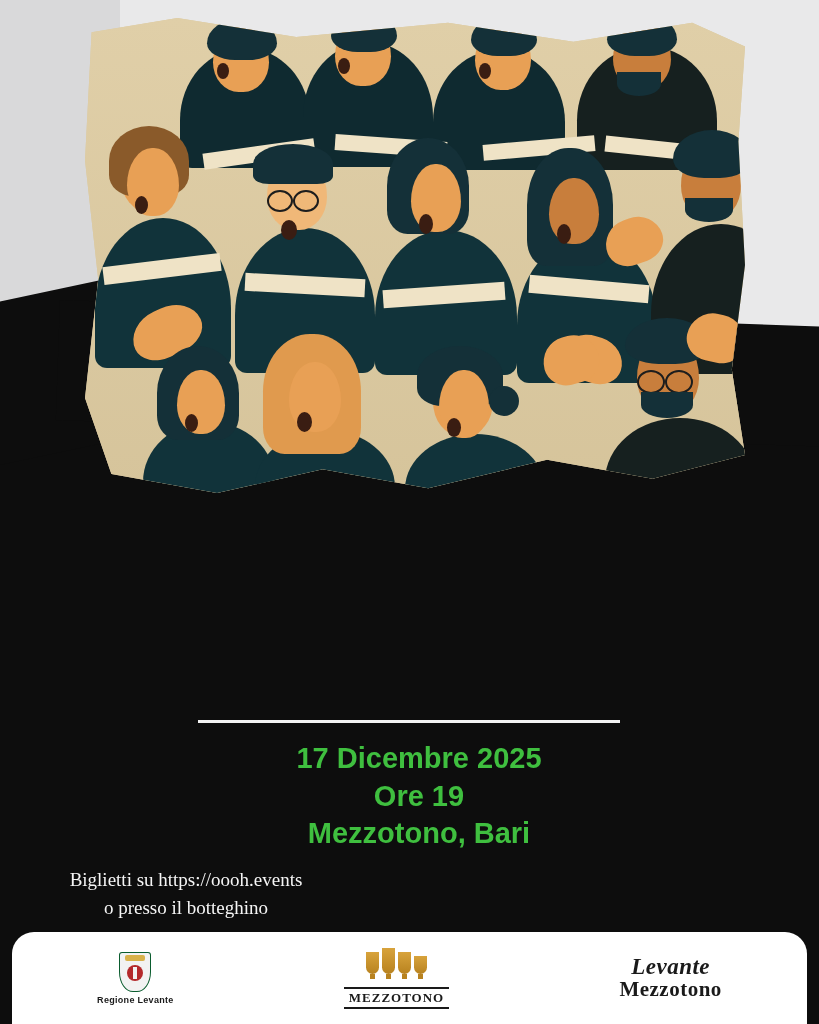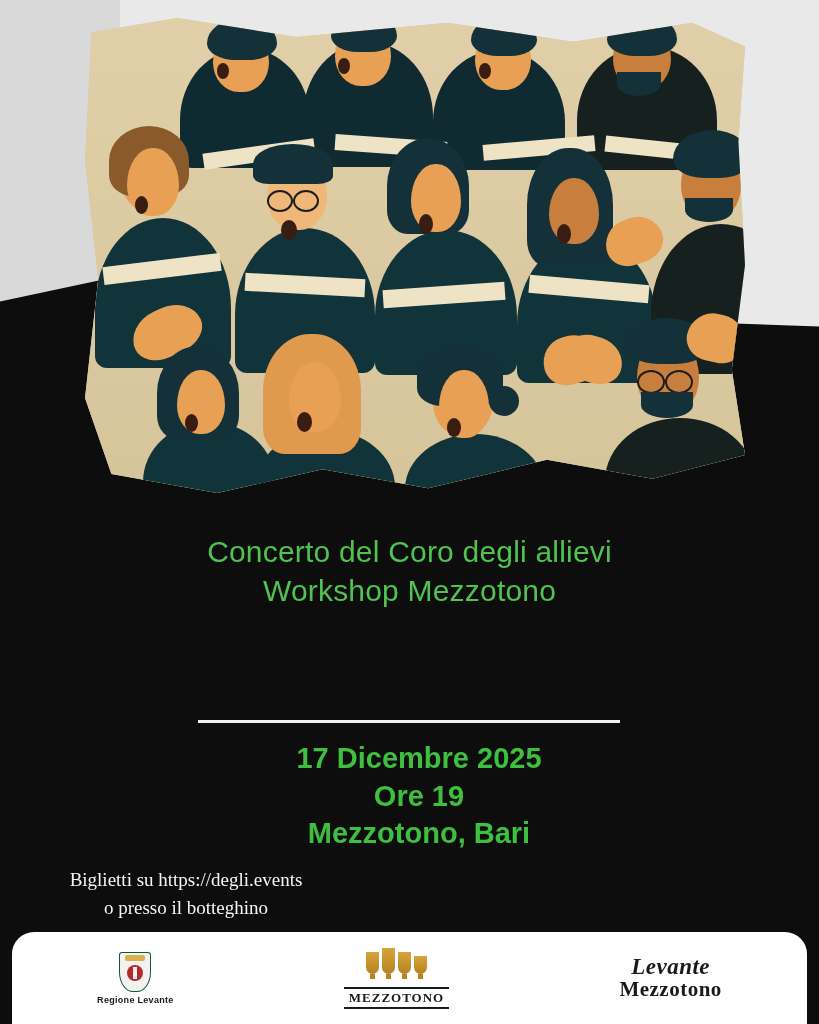--- a/index.html
+++ b/index.html
@@ -387,35 +387,31 @@
     <div class="body-sh black" style="left:520px; top:400px; width:150px; height:105px;"></div>
     <div class="head deep" style="left:552px; top:316px; width:62px; height:80px;"></div>
     <div class="hair" style="left:540px; top:300px; width:84px; height:46px;"></div>
     <div class="glasses" style="left:552px; top:352px; width:24px; height:20px;"></div>
     <div class="glasses" style="left:580px; top:352px; width:24px; height:20px;"></div>
     <div class="hair" style="left:556px; top:374px; width:52px; height:26px; border-radius:0 0 50% 50%;"></div>
     <div class="hand" style="left:602px; top:296px; width:58px; height:48px; transform:rotate(12deg);"></div>
     <div class="hand" style="left:458px; top:318px; width:56px; height:48px; transform:rotate(-15deg);"></div>
   </div>
 
-  <div class="title">
-    <div>Concerto del Coro degli allievi</div>
-    <div>Workshop Mezzotono</div>
-  </div>
 
   <div class="divider"></div>
 
   <div class="details">
     <div>17 Dicembre 2025</div>
     <div>Ore 19</div>
     <div>Mezzotono, Bari</div>
   </div>
 
   <div class="tickets">
-    <div>Biglietti su https://degli.events</div>
+    <div>Biglietti su https://oooh.events</div>
     <div>o presso il botteghino</div>
   </div>
 
   <div class="footer">
 
     <div class="logo">
       <div class="shield">
         <div class="crown"></div>
         <div class="emblem"></div>
       </div>

